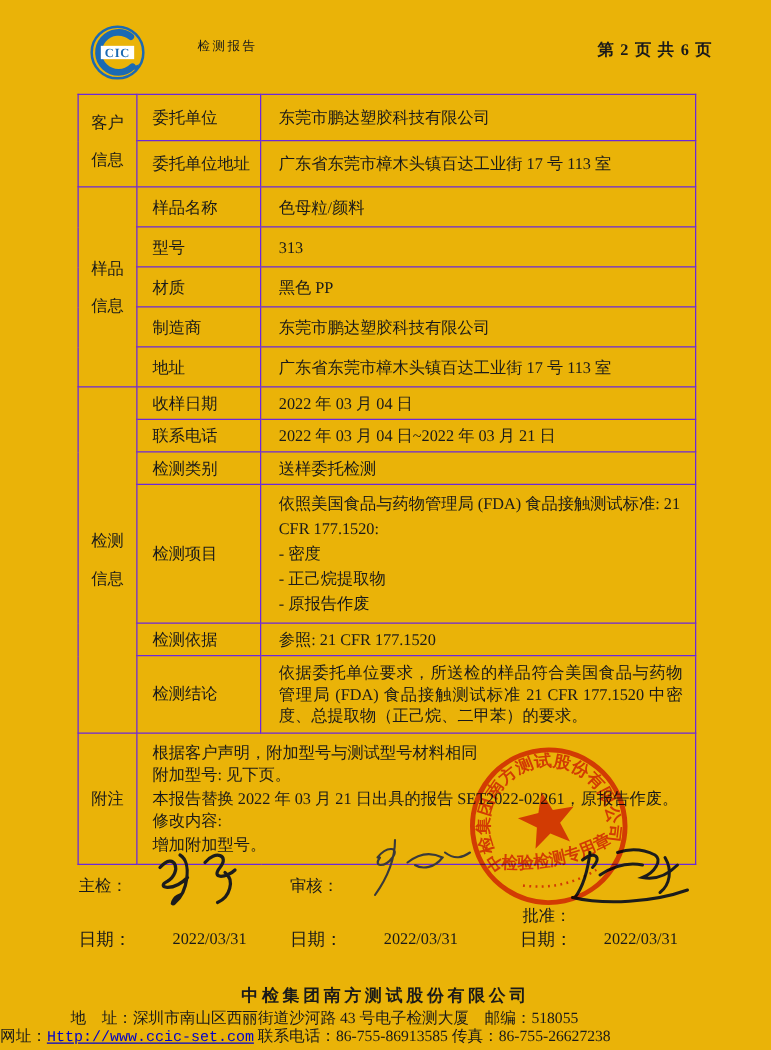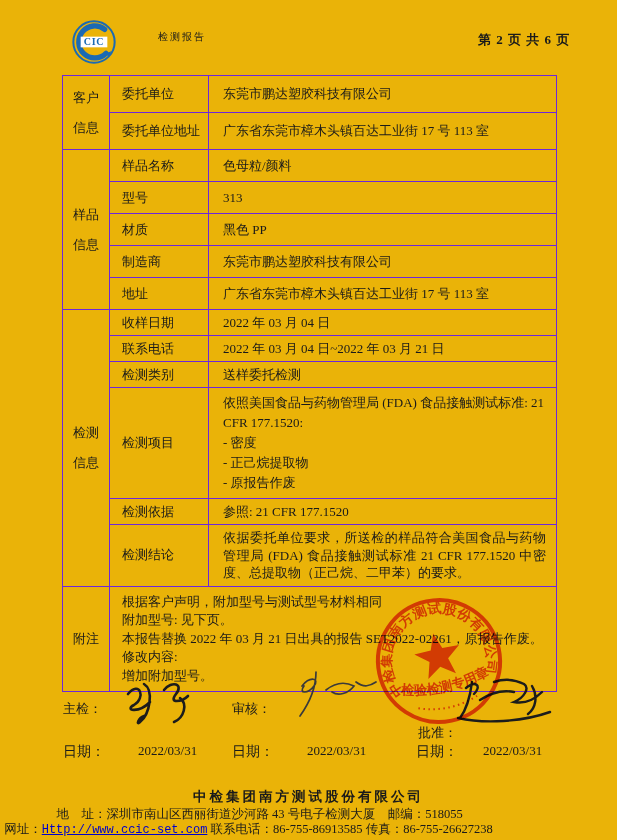--- a/index.html
+++ b/index.html
@@ -32,21 +32,21 @@
   .sig-svg { position:absolute; }
   .datelabel { position:absolute; font-size:14px; }
   .dateval { position:absolute; font-size:13px; }
 
   
   .stamp { position:absolute; left:371px; top:593px; width:136px; height:136px; opacity:0.88; mix-blend-mode:multiply; pointer-events:none; }
 
   
   .foot-company { position:absolute; left:0; width:617px; top:788px; text-align:center; font-size:13.5px; font-weight:bold; letter-spacing:3px; }
   .foot-addr { position:absolute; left:0; width:519px; top:806px; text-align:center; font-size:12.5px; }
-  .foot-web { position:absolute; left:0; width:497px; top:821px; text-align:center; font-size:12.5px; }
+  .foot-web { position:absolute; left:0; width:497px; top:821px; font-size:12.5px; }
   .foot-web a { color:#0000cc; text-decoration:underline; font-family:"Liberation Mono","DejaVu Sans Mono",monospace; font-size:12px; }
 </style>
 </head>
 <body>
 
 <div class="page">
 
   <div class="hdr-logo">
     <svg width="64" height="52" viewBox="0 0 96 78">
       <circle cx="48" cy="39" r="31" fill="none" stroke="#1b6ab3" stroke-width="3"></circle>

